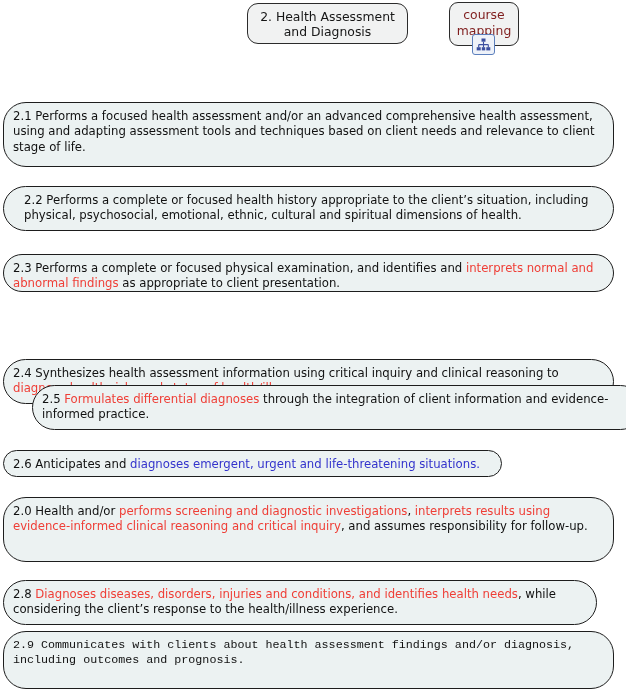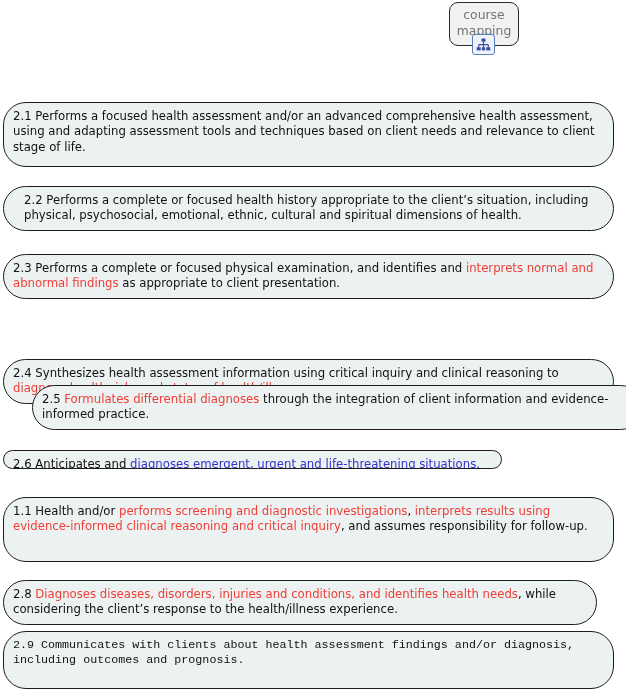--- a/index.html
+++ b/index.html
@@ -55,21 +55,21 @@
     box-sizing: border-box;
     background: #f1f2f2;
     border: 1.2px solid #2b2b2b;
     border-radius: 9px;
     display: flex;
     align-items: flex-start;
     justify-content: center;
     text-align: center;
     font-size: 12.4px;
     line-height: 15.5px;
-    color: #737373;
+    color: #7f1d1d;
     padding-top: 4px;
     white-space: pre-line;
   }
 
   .mapping-icon {
     position: absolute;
     left: 472px;
     top: 34px;
     width: 23px;
     height: 21px;
@@ -109,39 +109,41 @@
   }
 
   .red  { color: #ef3e36; }
   .blue { color: #3333cc; }
 </style>
 </head>
 <body>
 
 <div class="header-row">
 
+  <div class="title-box">2.  Health Assessment
+and Diagnosis</div>
 
   <div class="mapping-box">course
 mapping</div>
 
   <div class="mapping-icon">
     <svg width="15" height="14" viewBox="0 0 15 14" aria-hidden="true">
       <rect x="5.5" y="0.5" width="4" height="3.2" fill="#3b4fa0"></rect>
       <rect x="0.7" y="9.2" width="4" height="3.2" fill="#3b4fa0"></rect>
       <rect x="10.3" y="9.2" width="4" height="3.2" fill="#3b4fa0"></rect>
       <rect x="5.8" y="9.2" width="3.4" height="3.2" fill="#3b4fa0"></rect>
       <path d="M7.5 3.7 L7.5 6.6 M2.7 6.6 L12.3 6.6 M2.7 6.6 L2.7 9.2 M7.5 6.6 L7.5 9.2 M12.3 6.6 L12.3 9.2" stroke="#3b4fa0" stroke-width="1.1" fill="none"></path>
     </svg>
   </div>
 
 </div>
 
 <div class="statements">
     <div class="stmt-box" style="left: 3px; top: 102px; width: 611px; height: 65px;"><span class="num">2.1</span><span>  Performs a focused health assessment and/or an advanced comprehensive health assessment, using and adapting assessment tools and techniques based on client needs and relevance to client stage of life.</span></div>
     <div class="stmt-box" style="left: 3px; top: 186px; width: 611px; height: 45px; padding-left: 20px;"><span class="num">2.2</span><span>  Performs a complete or focused health history appropriate to the client’s situation, including physical, psychosocial, emotional, ethnic, cultural and spiritual dimensions of health.</span></div>
-    <div class="stmt-box" style="left: 3px; top: 254px; width: 611px; height: 45px;"><span class="num">2.3</span><span>  Performs a complete or focused physical examination, and identifies and </span><span class="red">interprets normal and abnormal findings</span><span> as appropriate to client presentation.</span></div>
+    <div class="stmt-box" style="left: 3px; top: 254px; width: 611px; height: 38px;"><span class="num">2.3</span><span>  Performs a complete or focused physical examination, and identifies and </span><span class="red">interprets normal and abnormal findings</span><span> as appropriate to client presentation.</span></div>
     <div class="stmt-box" style="left: 3px; top: 319px; width: 611px; height: 45px; margin-top: 40px;"><span class="num">2.4</span><span>  Synthesizes health assessment information using critical inquiry and clinical reasoning to </span><span class="red">diagnose health risks and states of health/illness</span><span>.</span></div>
     <div class="stmt-box" style="left: 3px; top: 385px; width: 611px; height: 45px; margin-left: 29px;"><span class="num">2.5</span><span>  </span><span class="red">Formulates differential diagnoses</span><span> through the integration of client information and evidence-informed practice.</span></div>
-    <div class="stmt-box" style="left: 3px; top: 450px; width: 499px; height: 19px;"><span class="num">2.6</span><span>  Anticipates and </span><span class="blue">diagnoses emergent, urgent and life-threatening situations.</span></div>
-    <div class="stmt-box" style="left: 3px; top: 497px; width: 611px; height: 65px;"><span class="num">1.1</span><span>  Health and/or </span><span class="red">performs screening and diagnostic investigations</span><span>, </span><span class="red">interprets results using evidence-informed clinical reasoning and critical inquiry</span><span>, and assumes responsibility for follow-up.</span></div>
+    <div class="stmt-box" style="left: 3px; top: 450px; width: 499px; height: 27px;"><span class="num">2.6</span><span>  Anticipates and </span><span class="blue">diagnoses emergent, urgent and life-threatening situations.</span></div>
+    <div class="stmt-box" style="left: 3px; top: 497px; width: 611px; height: 65px;"><span class="num">2.0</span><span>  Health and/or </span><span class="red">performs screening and diagnostic investigations</span><span>, </span><span class="red">interprets results using evidence-informed clinical reasoning and critical inquiry</span><span>, and assumes responsibility for follow-up.</span></div>
     <div class="stmt-box" style="left: 3px; top: 580px; width: 594px; height: 45px;"><span class="num">2.8</span><span>  </span><span class="red">Diagnoses diseases, disorders, injuries and conditions, and identifies health needs</span><span>, while considering the client’s response to the health/illness experience.</span></div>
     <div class="stmt-box" style="left: 3px; top: 631px; width: 611px; height: 58px; font-family: Liberation Mono, monospace;"><span class="num">2.9</span><span>  Communicates with clients about health assessment findings and/or diagnosis, including outcomes and prognosis.</span></div>
   </div>
 
 </body></html>

